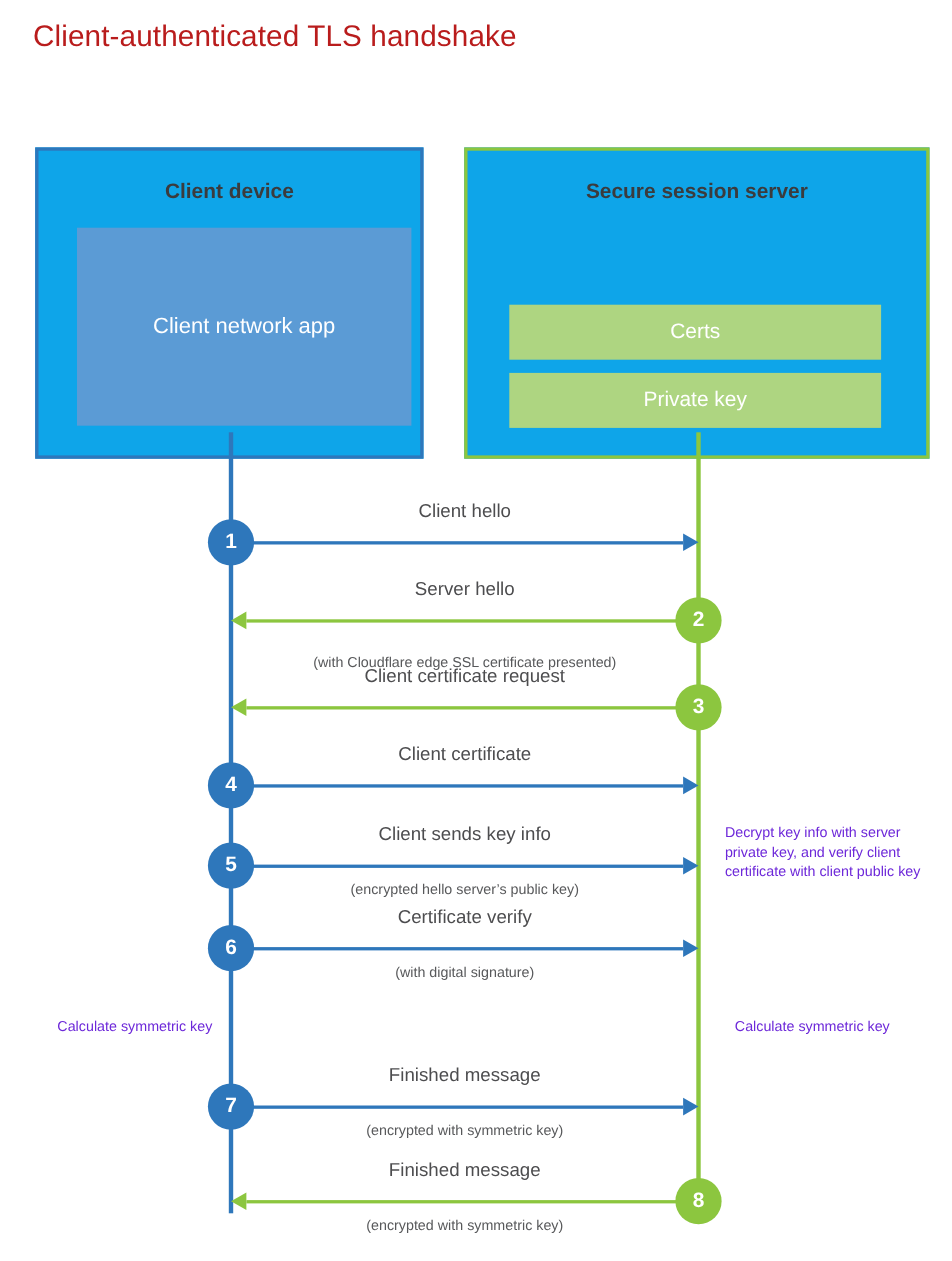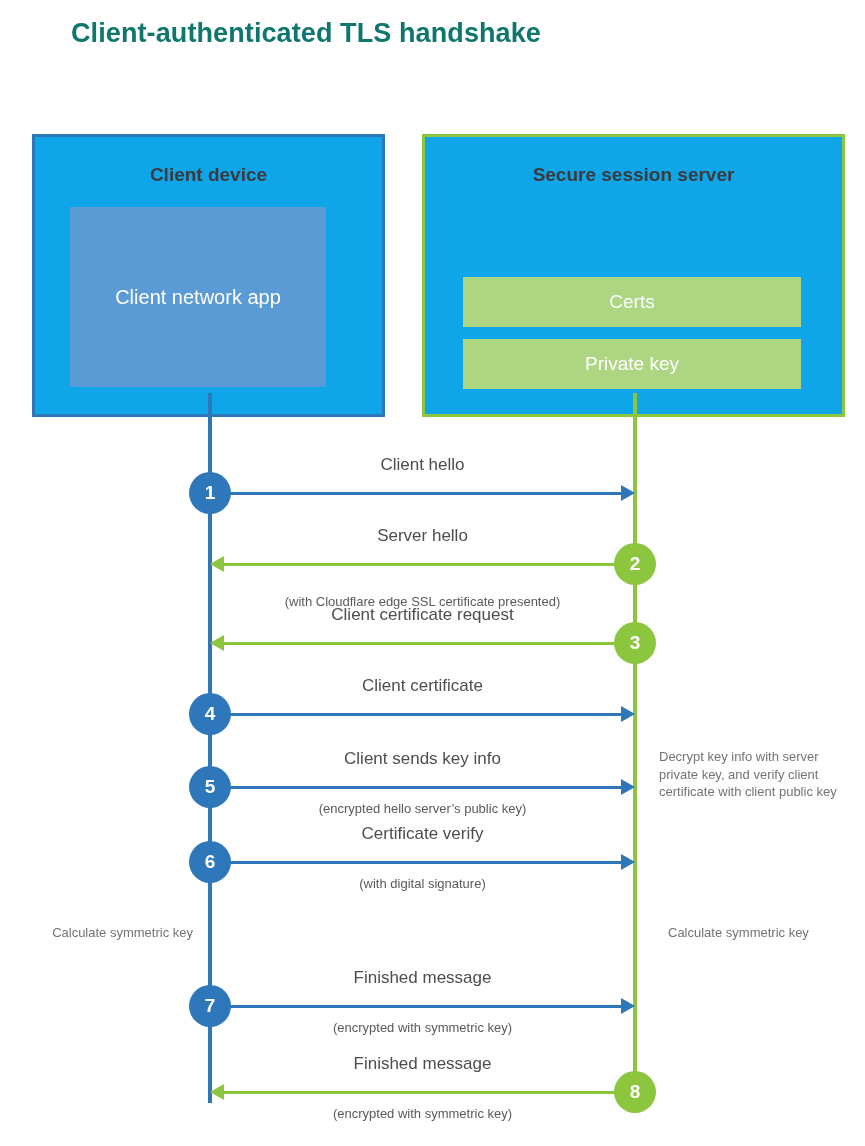--- a/index.html
+++ b/index.html
@@ -18,25 +18,24 @@
     background: #ffffff;
     overflow: hidden;
   }
 
   
   #page-title {
     position: absolute;
     left: 30px;
     top: 18px;
     font-size: 27px;
-    font-weight: 700;
-    color: #0f766e;
+    font-weight: 400;
+    color: #b91c1c;
     letter-spacing: 0.1px;
     white-space: nowrap;
-    margin-left: 41px;
   }
 
   
   .actor-box {
     position: absolute;
     background: #0ea5e9;
     box-sizing: border-box;
     margin-top: 24px;
   }
   #client-box {
@@ -59,21 +58,21 @@
     font-weight: bold;
     color: #3b3b3d;
     margin-top: 27px;
   }
 
   
   #client-app {
     position: absolute;
     left: 35px;
     top: 70px;
-    width: 256px;
+    width: 304px;
     height: 180px;
     background: #5B9BD5;
     color: #ffffff;
     font-size: 20px;
     display: flex;
     align-items: center;
     justify-content: center;
     text-align: center;
     line-height: 1.3;
   }
@@ -163,21 +162,21 @@
     font-size: 13px;
     color: #58595b;
     white-space: nowrap;
   }
 
   
   .side-note {
     position: absolute;
     font-size: 13px;
     line-height: 1.35;
-    color: #737373;
+    color: #6d28d9;
   }
   #note-decrypt {
     left: 659px;
     top: 748px;
     width: 190px;
     text-align: left;
   }
   #note-calc-client {
     left: 28px;
     top: 924px;

